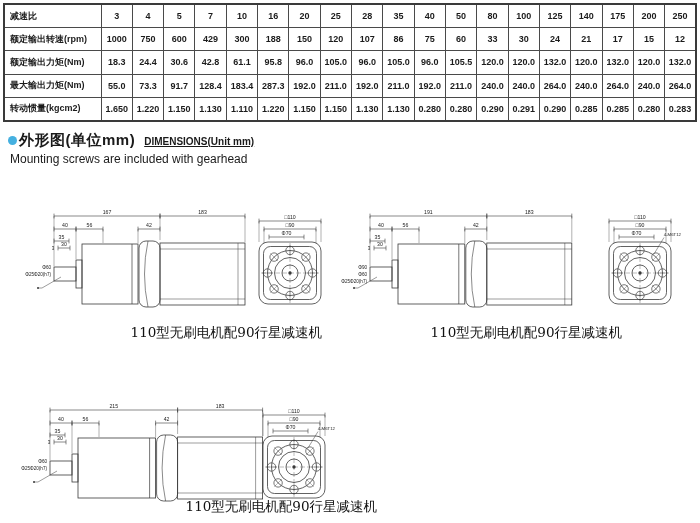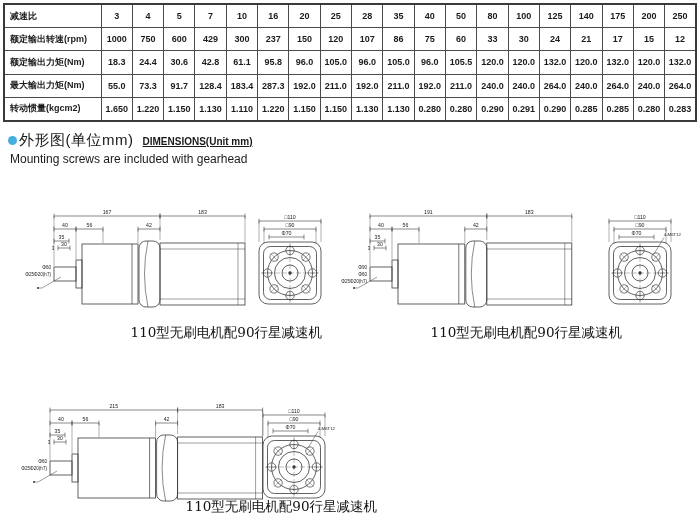--- a/index.html
+++ b/index.html
@@ -15,21 +15,21 @@
   table.spec td{
     border:1px solid #4a4a4a;font-size:9px;color:#1b1b1b;
     text-align:center;height:22.2px;padding:0 1px;white-space:nowrap;overflow:hidden;
     font-weight:600;
   }
   table.spec td.lbl{text-align:left;padding-left:5px;font-weight:600;}
   
   .sec-head{position:absolute;left:8px;top:131px;display:flex;align-items:baseline;}
   .bullet{display:inline-block;width:9px;height:9px;border-radius:50%;
           position:relative;top:0px;margin-right:2px;align-self:center;}
-  .t-zh{font-weight:normal;font-size:15px;letter-spacing:0.5px;}
+  .t-zh{font-weight:bold;font-size:15px;letter-spacing:0.5px;}
   .t-en{font-weight:bold;font-size:10px;margin-left:9px;text-decoration:underline;}
   .sec-note{position:absolute;left:8px;top:152px;display:flex;align-items:baseline;}
   .n-zh{font-size:11.5px;}
   .n-en{font-size:12px;margin-left:2px;}
   
   .dwg-svg{position:absolute;}
   .caption{
     position:absolute;width:264px;text-align:right;
     font-family:"DejaVu Serif","Liberation Serif",serif;
     font-size:13.5px;color:#111;
@@ -84,21 +84,21 @@
         <td>200</td>
         <td>250</td>
       </tr>
       <tr>
         <td class="lbl">额定输出转速(rpm)</td>
         <td>1000</td>
         <td>750</td>
         <td>600</td>
         <td>429</td>
         <td>300</td>
-        <td>237</td>
+        <td>188</td>
         <td>150</td>
         <td>120</td>
         <td>107</td>
         <td>86</td>
         <td>75</td>
         <td>60</td>
         <td>33</td>
         <td>30</td>
         <td>24</td>
         <td>21</td>

